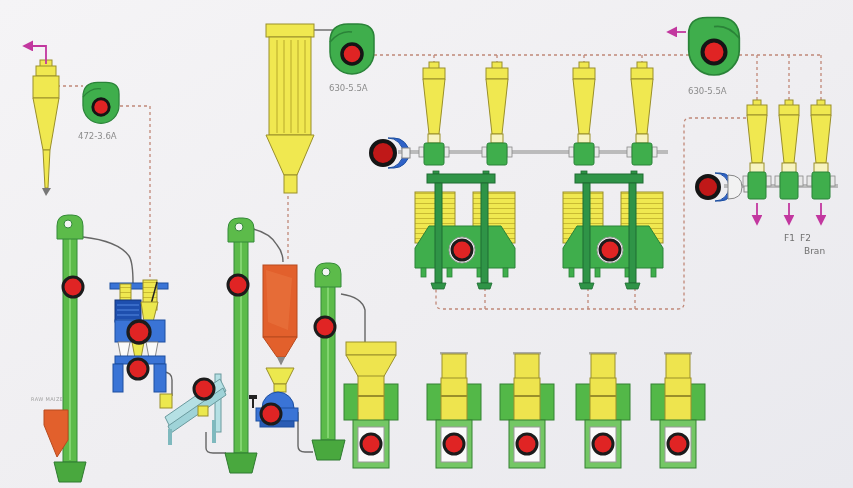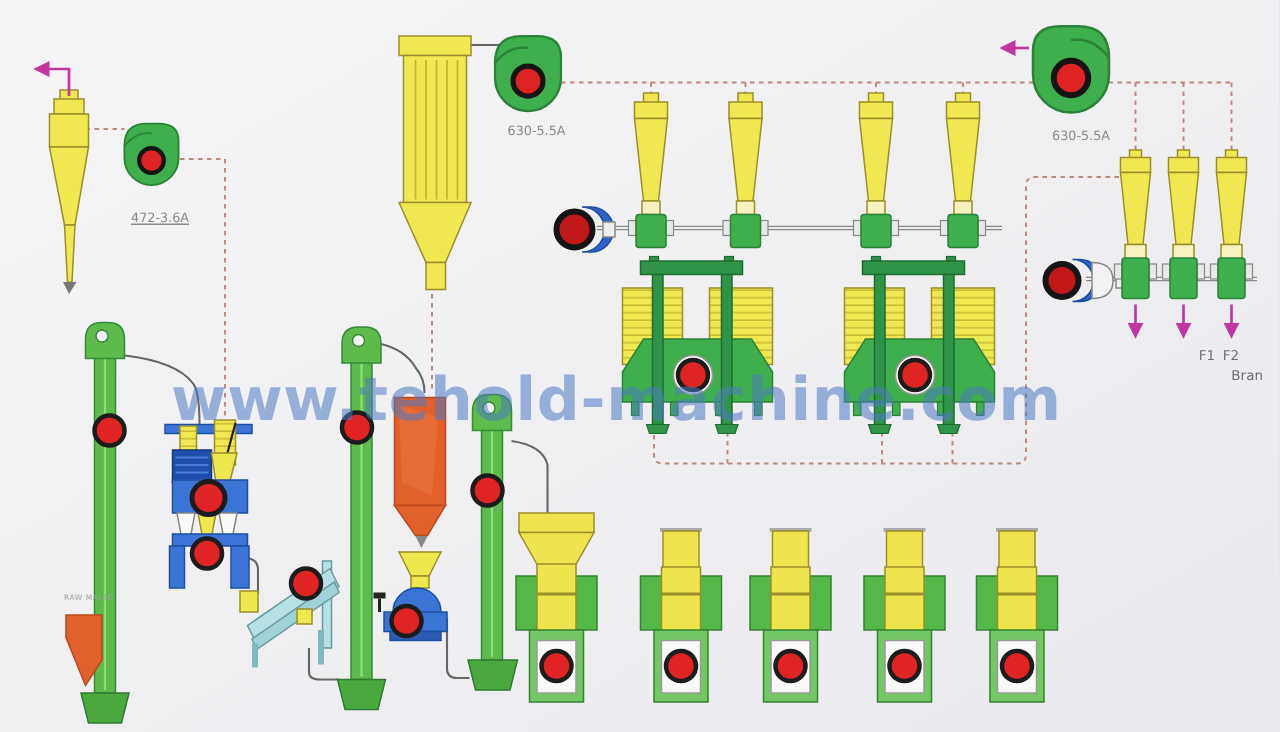--- a/index.html
+++ b/index.html
@@ -1,20 +1,20 @@
 <!DOCTYPE html>
 <html><head>
 <meta charset="utf-8">
 <style>
   html,body{margin:0;padding:0;background:#e6e6ea;}
   #stage{position:relative;width:853px;height:488px;overflow:hidden;
          background:linear-gradient(150deg,#f5f4f6 0%,#efeef1 55%,#e9e9ee 100%);
          font-family:"DejaVu Sans", sans-serif;}
   #stage svg{position:absolute;left:0;top:0;}
-  .lbl{position:absolute;color:#8b8b8b;font-size:8.5px;text-align:right;
+  .lbl{position:absolute;color:#8b8b8b;font-size:8.5px;text-align:left;
        font-family:"DejaVu Sans", sans-serif;white-space:nowrap;}
   .out-lbl{color:#6f6f6f;font-size:9px;}
   .tiny{font-size:5px;letter-spacing:.4px;color:#a0a0a0;}
   #watermark{position:absolute;left:114px;top:244px;
        font-family:"DejaVu Sans", sans-serif;font-weight:bold;font-size:40px;
        letter-spacing:.5px;color:rgba(77,122,193,0.55);white-space:nowrap;}
 </style>
 </head>
 <body>
 
@@ -313,21 +313,20 @@
         <use href="#mill"></use>
       </g>
   <g transform="translate(603,352)">
         <use href="#mill"></use>
       </g>
   <g transform="translate(678,352)">
         <use href="#mill"></use>
       </g>
 </svg>
 
-<div class="lbl" style="left:78px;top:141px;width:48px;text-decoration:underline;">472-3.6A</div>
+<div class="lbl" style="left:78px;top:131px;width:48px;">472-3.6A</div>
 <div class="lbl" style="left:329px;top:83px;width:48px;">630-5.5A</div>
 <div class="lbl" style="left:688px;top:86px;width:52px;">630-5.5A</div>
 <div class="lbl out-lbl" style="left:784px;top:233px;width:26px;">F1</div>
 <div class="lbl out-lbl" style="left:800px;top:233px;width:26px;">F2</div>
 <div class="lbl out-lbl" style="left:804px;top:246px;width:38px;">Bran</div>
 <div class="lbl tiny" style="left:31px;top:396px;width:44px;">RAW MAIZE</div>
-<div id="watermark">www.tehold-machine.com</div>
 </div>
 
 </body></html>

